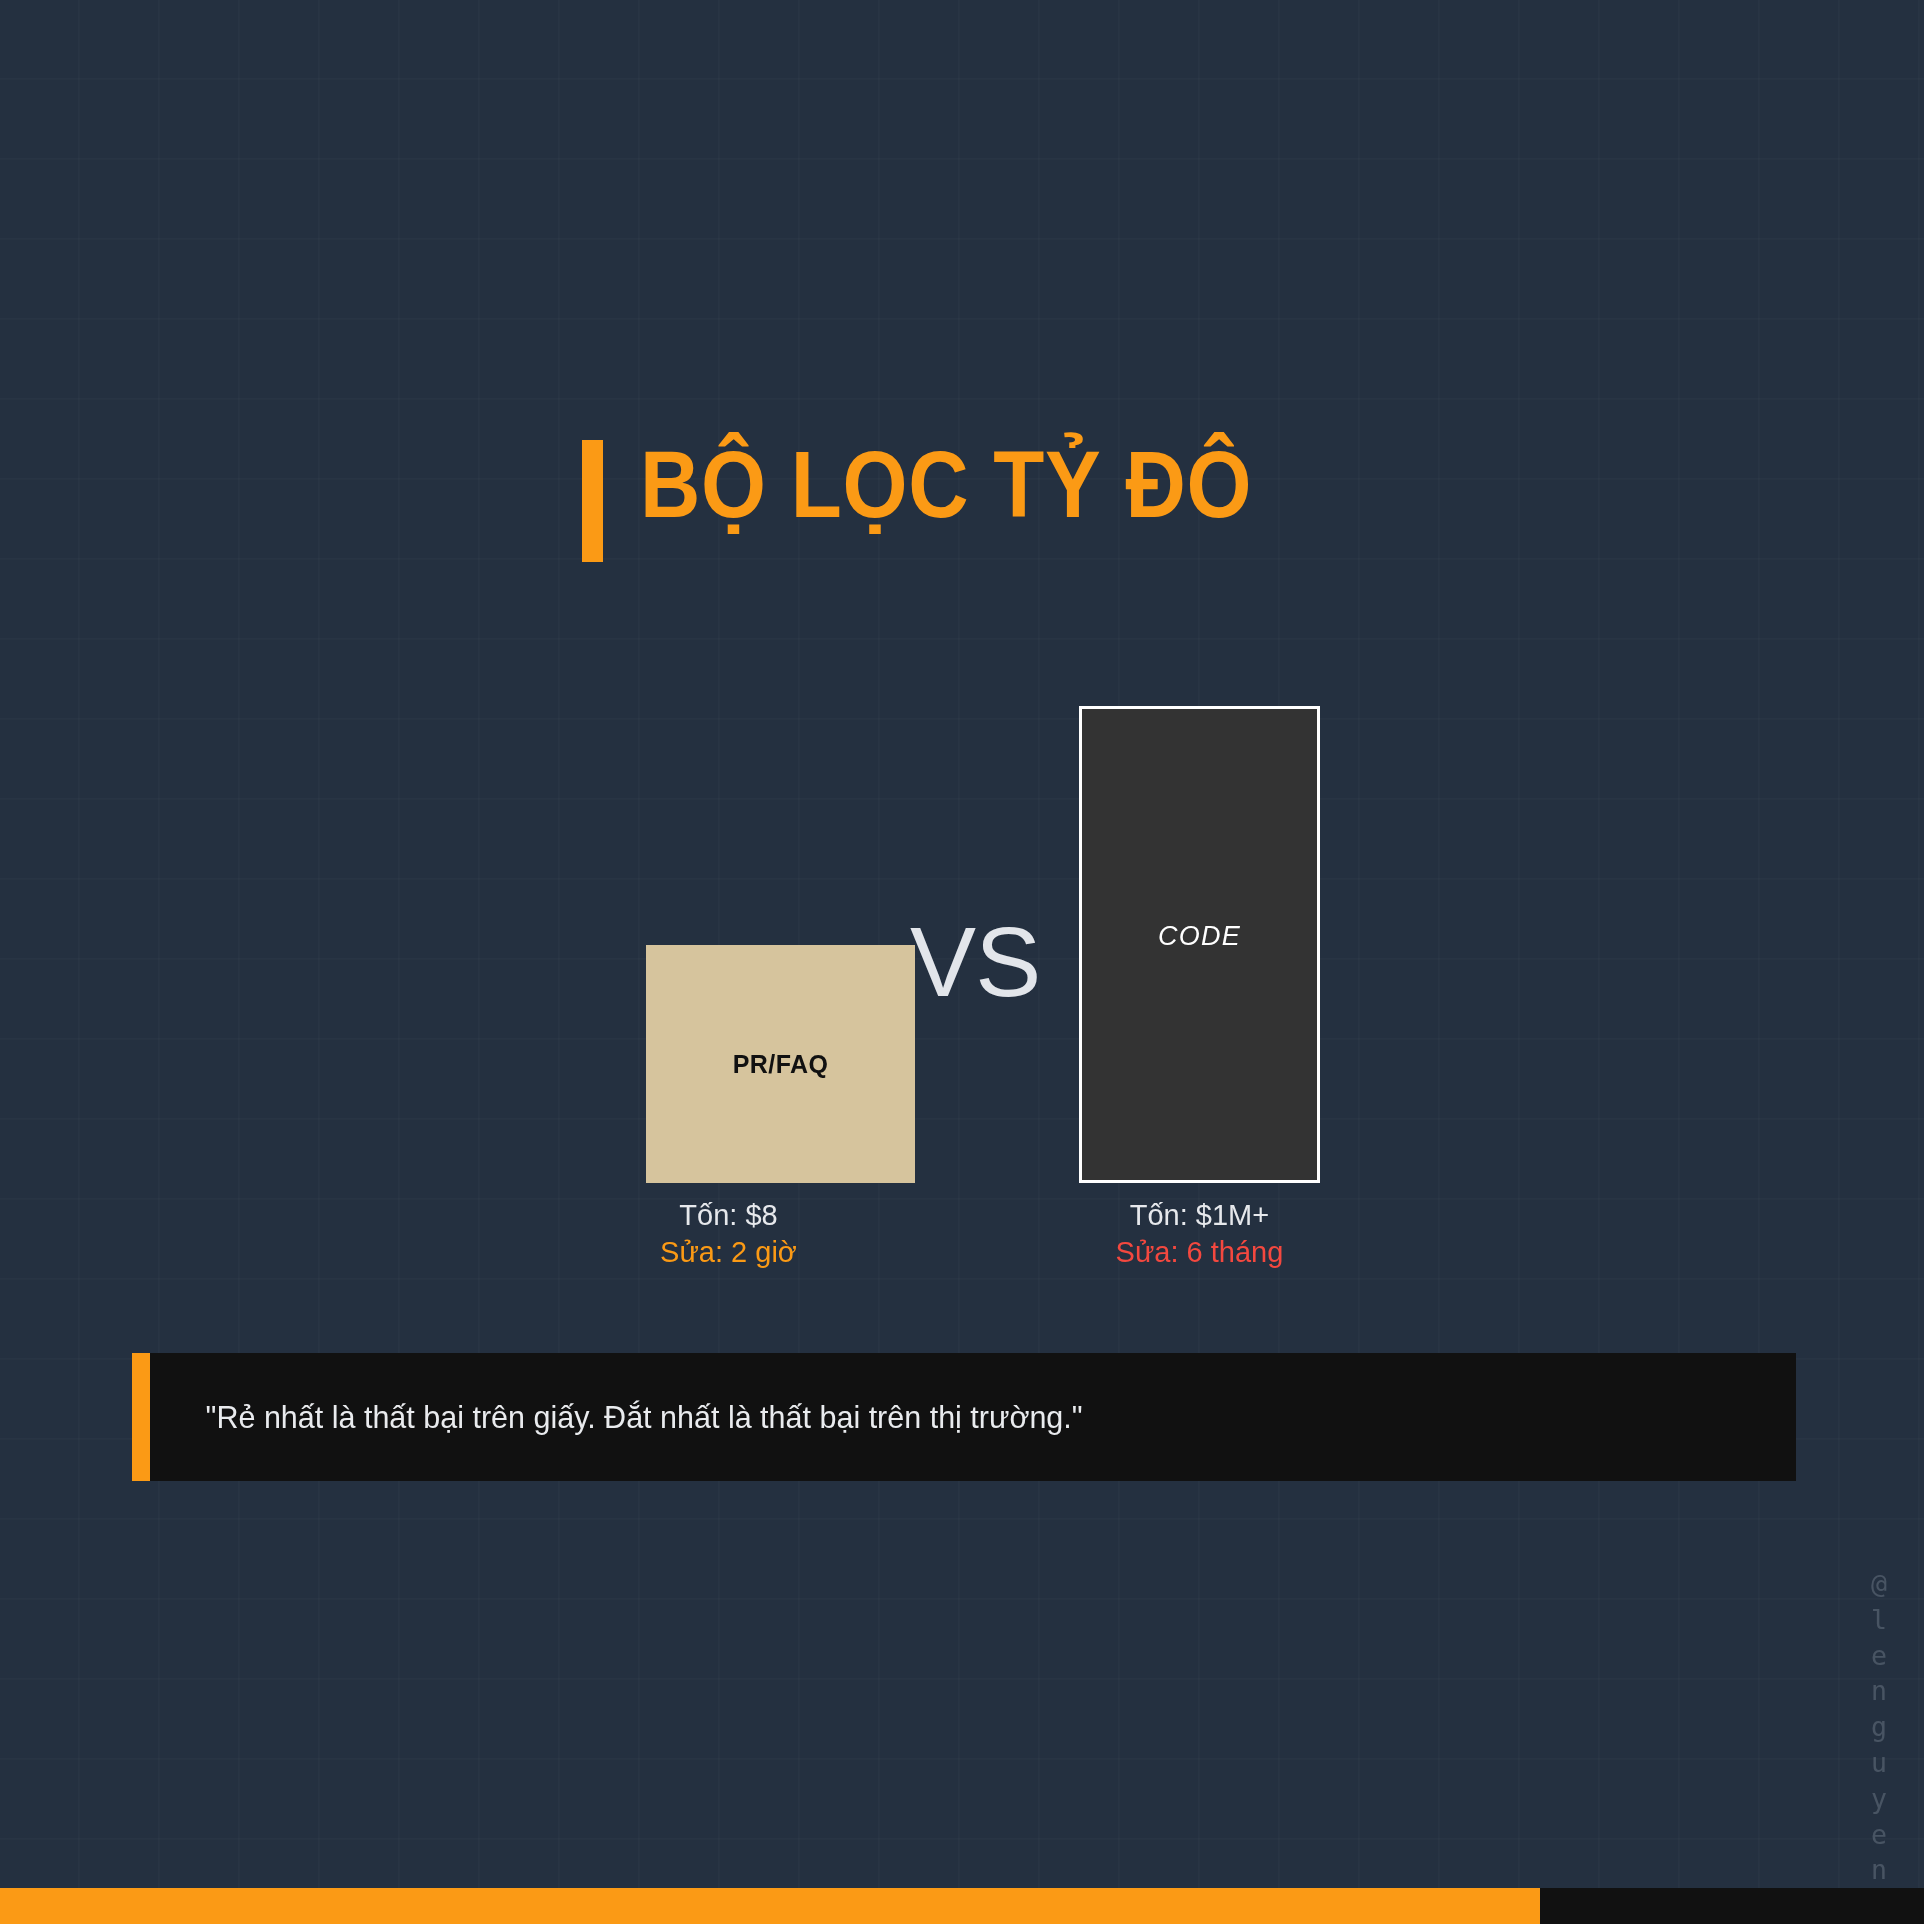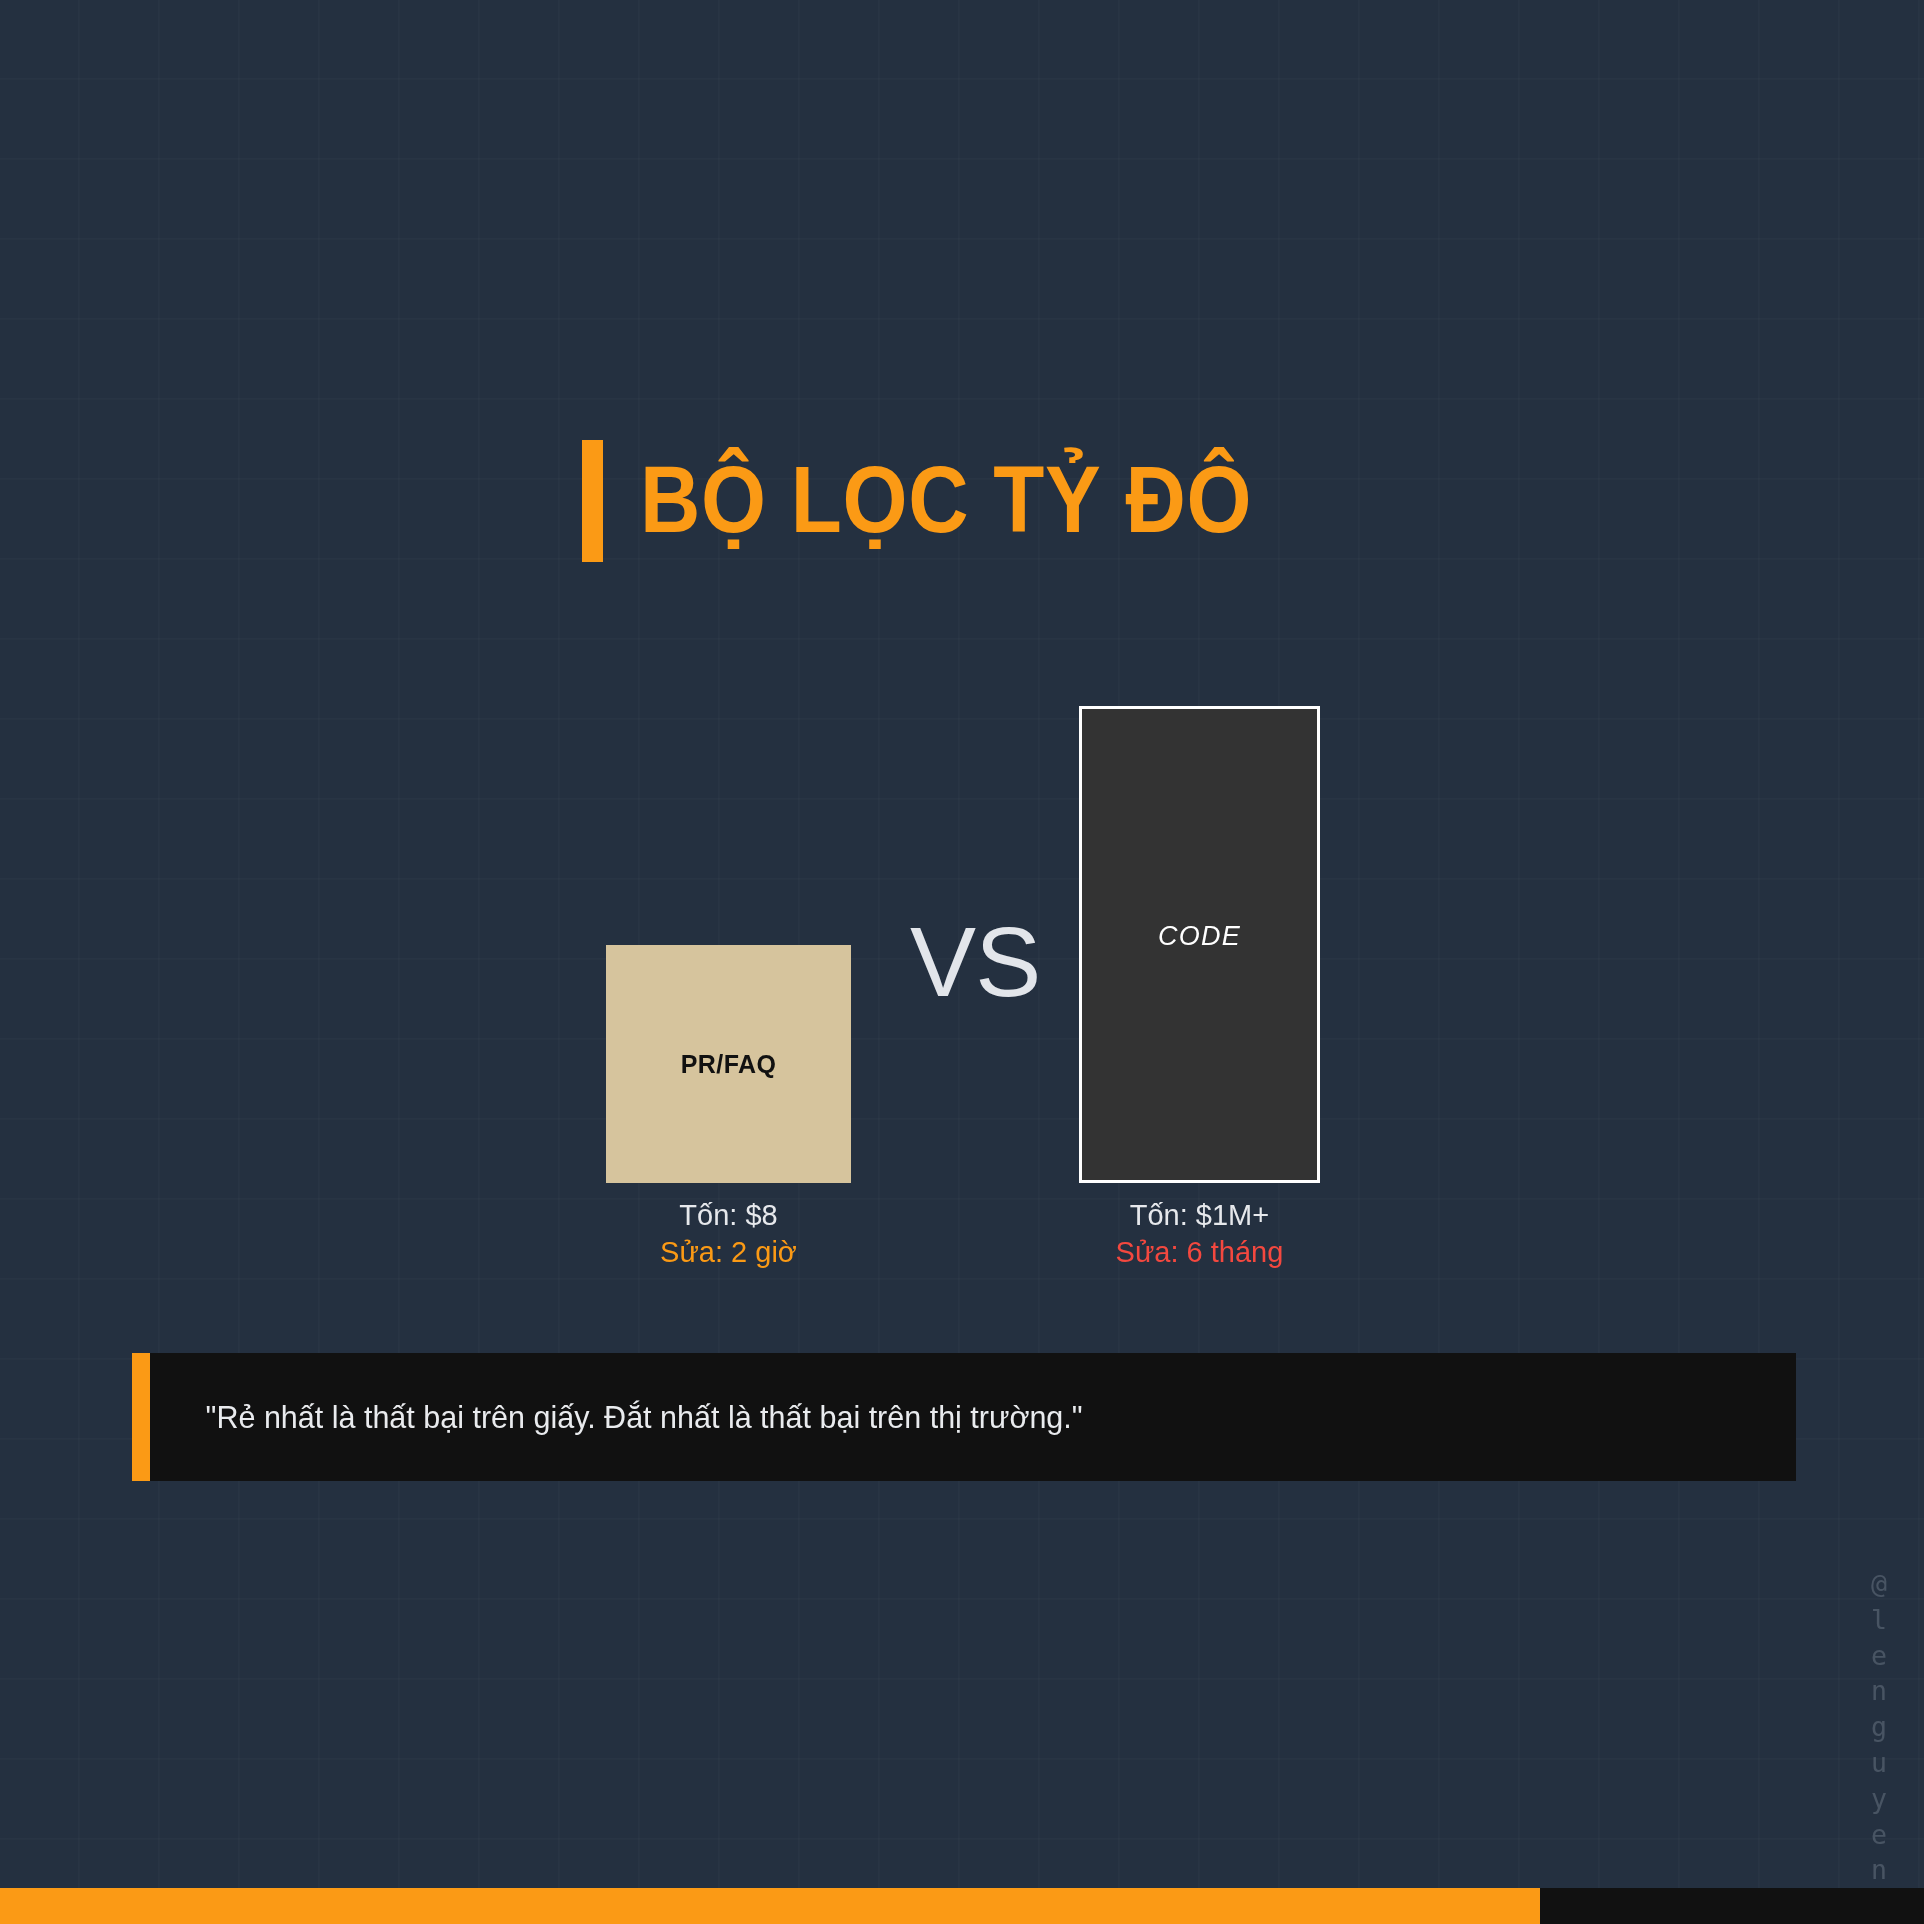--- a/index.html
+++ b/index.html
@@ -22,21 +22,20 @@
     background-size:80px 80px;
     background-position:-1.6px -1.6px;
     overflow:hidden;
   }
 
   
   #title-row {
     position:absolute;
     left:0; right:8px; top:437px;
     display:flex;
-    align-items:center;
     justify-content:center;
     gap:37px;
   }
   #title-accent {
     width:21px; height:122px;
     background:#fb9a15;
     flex:0 0 auto;
     margin-top:3.2px;
   }
   #title-text {
@@ -68,22 +67,23 @@
   }
   .bar-label {
     font-size:25px;
     font-weight:bold;
     letter-spacing:0.4px;
   }
 
   
   #col-prfaq { left:606px; }
   #bar-prfaq {
-    width:245px; height:238px;
+    width:269px; height:238px;
     background:#d6c49d;
+    margin-left:40px;
   }
   #bar-prfaq .bar-label { color:#111111; }
 
   
   #col-code { left:1079px; }
   #bar-code {
     width:241px; height:477px;
     background:#333333;
     border:3.2px solid #ffffff;
     align-items:flex-start;

